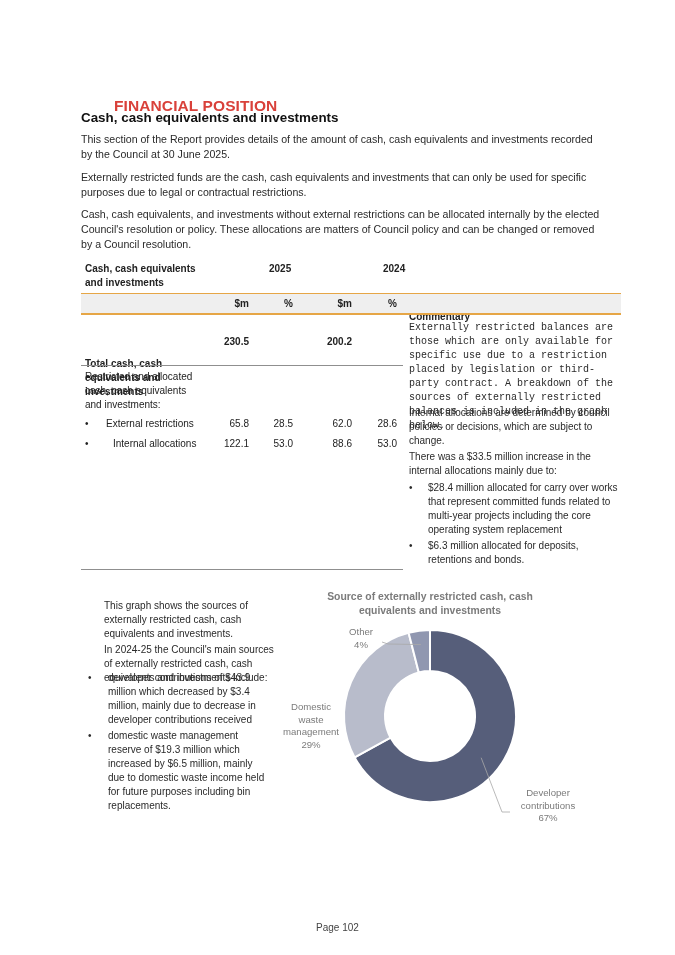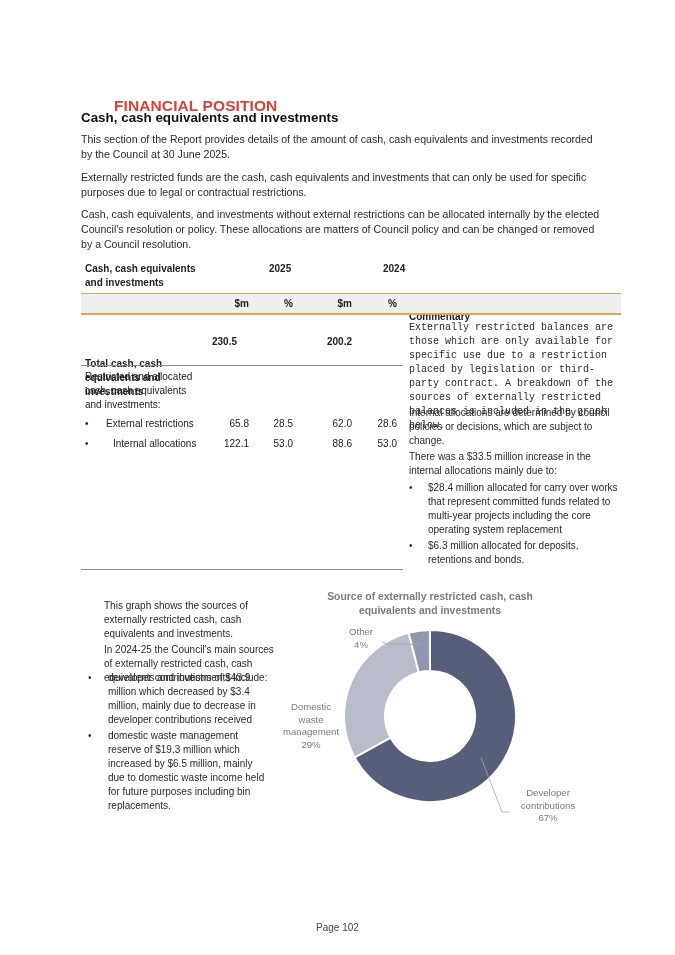--- a/index.html
+++ b/index.html
@@ -54,21 +54,21 @@
 
   <div class="bar" style="top:31px;"></div>
   <div class="unitrow"></div>
   <div class="cell hdr num" style="left:118px; top:35px;">$m</div>
   <div class="cell hdr num" style="left:162px; top:35px;">%</div>
   <div class="cell hdr num" style="left:221px; top:35px;">$m</div>
   <div class="cell hdr num" style="left:266px; top:35px;">%</div>
   <div class="bar" style="top:51px;"></div>
 
   <div class="cell hdr" style="left:4px; top:59px; width:110px;margin-top:36px;">Total cash, cash equivalents and investments</div>
-  <div class="cell hdr num" style="left:106px; top:73px;">230.5</div>
+  <div class="cell hdr num" style="left:118px; top:73px;">230.5</div>
   <div class="cell hdr num" style="left:221px; top:73px;">200.2</div>
   <div class="rowline" style="left:0; top:103px; width:322px;"></div>
 
   <div class="cell" style="left:4px; top:108px; width:115px; line-height:14px;">Restricted and allocated cash, cash equivalents and investments:</div>
 
   <div>
     <span class="cell" style="left:4px; top:156px;">•</span>
     <span class="cell" style="left:25px; top:156px;">External restrictions</span>
     <span class="cell num" style="left:118px; top:156px;">65.8</span>
     <span class="cell num" style="left:162px; top:156px;">28.5</span>

